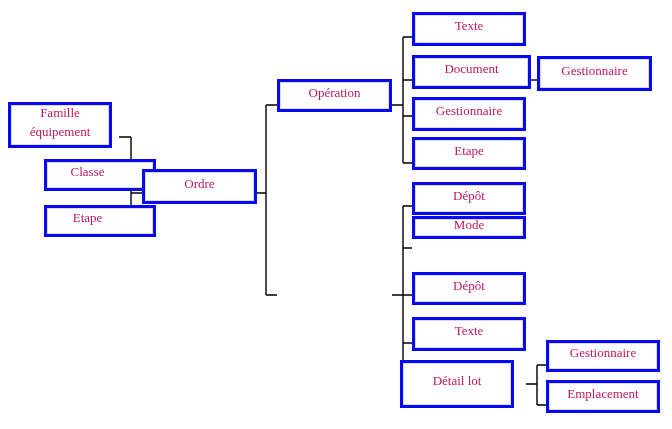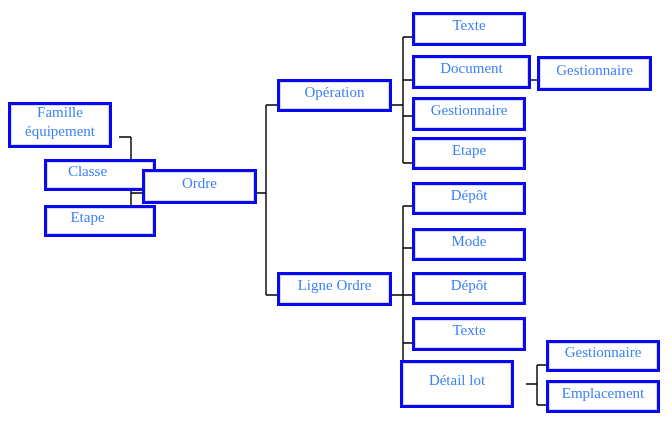--- a/index.html
+++ b/index.html
@@ -14,23 +14,23 @@
   .node{
     position:absolute;
     box-sizing:border-box;
     background:#ffffff;
     border:3px solid #0909f0;
     box-shadow:inset 0 0 0 1px #d8d8f6;
     display:flex;
     align-items:center;
     justify-content:center;
     text-align:center;
-    font-size:15px;
+    font-size:13px;
     line-height:19px;
-    color:#3b82f6;
+    color:#be185d;
     padding:0 3px 7px 3px;
   }
   .nudge-left{padding-right:28px;margin-left:36px;}
 </style>
 </head>
 <body>
 
 <div class="canvas">
 
   <svg class="wires" width="672" height="429" viewBox="0 0 672 429">
@@ -48,29 +48,28 @@
     <path d="M526 384H537 M537 365V405 M537 365H546 M537 405H546" fill="none" stroke="#000000" stroke-width="1.4"></path>
   </svg>
 
   <div class="node" style="left:8px;top:102px;width:104px;height:46px">Famille équipement</div>
   <div class="node nudge-left" style="left:8px;top:159px;width:112px;height:32px">Classe</div>
   <div class="node nudge-left" style="left:8px;top:205px;width:112px;height:32px">Etape</div>
 
   <div class="node" style="left:142px;top:169px;width:115px;height:35px">Ordre</div>
 
   <div class="node" style="left:277px;top:79px;width:115px;height:33px">Opération</div>
-  <div class="node" style="left:277px;top:272px;width:115px;height:34px">Ligne Ordre</div>
 
   <div class="node" style="left:412px;top:12px;width:114px;height:34px">Texte</div>
   <div class="node" style="left:412px;top:55px;width:119px;height:34px">Document</div>
   <div class="node" style="left:412px;top:97px;width:114px;height:34px">Gestionnaire</div>
   <div class="node" style="left:412px;top:137px;width:114px;height:33px">Etape</div>
 
   <div class="node" style="left:412px;top:182px;width:114px;height:33px">Dépôt</div>
-  <div class="node" style="left:412px;top:228px;width:114px;height:33px">Mode</div>
+  <div class="node" style="left:412px;top:216px;width:114px;height:23px">Mode</div>
   <div class="node" style="left:412px;top:272px;width:114px;height:33px">Dépôt</div>
   <div class="node" style="left:412px;top:317px;width:114px;height:34px">Texte</div>
   <div class="node" style="left:400px;top:360px;width:114px;height:48px">Détail lot</div>
 
   <div class="node" style="left:537px;top:56px;width:115px;height:35px">Gestionnaire</div>
   <div class="node" style="left:546px;top:340px;width:114px;height:32px">Gestionnaire</div>
   <div class="node" style="left:546px;top:380px;width:114px;height:33px">Emplacement</div>
 
 </div>
 

